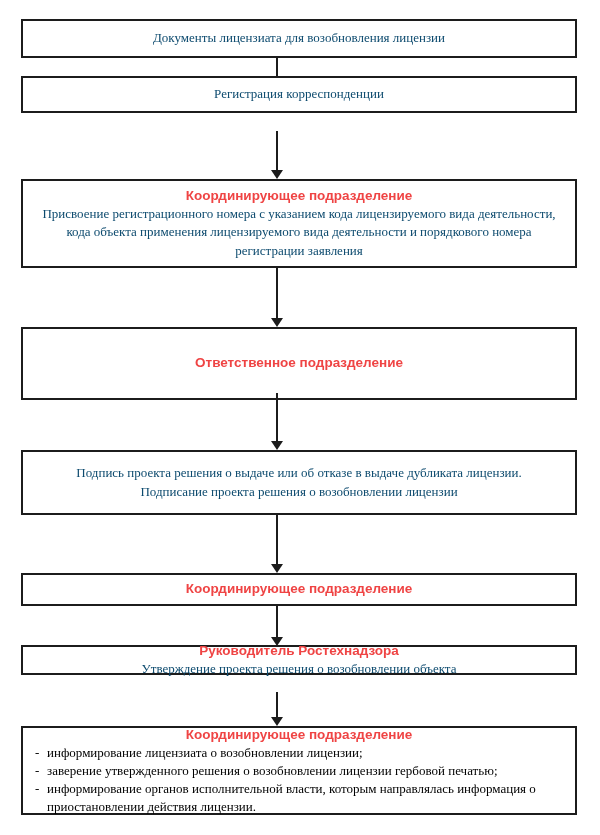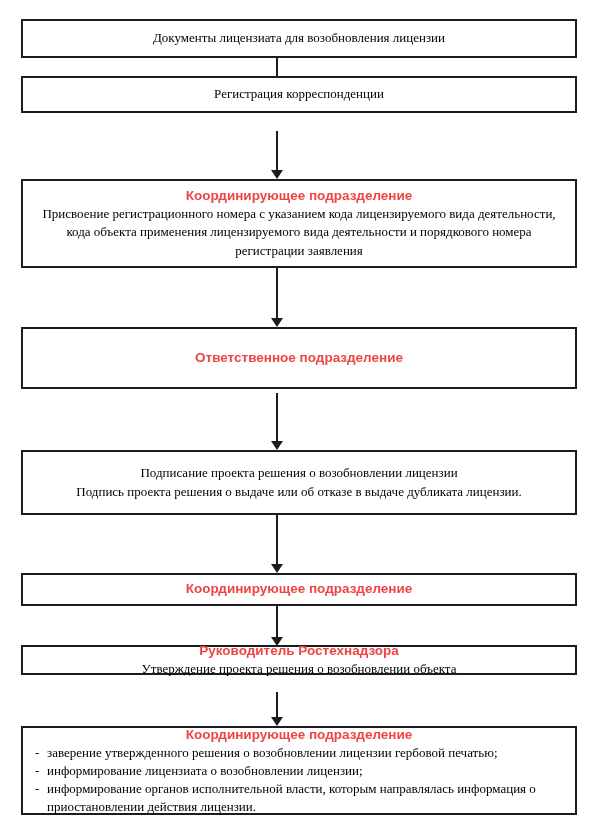--- a/index.html
+++ b/index.html
@@ -32,21 +32,21 @@
     font-family: "Liberation Sans", sans-serif;
     font-weight: bold;
     font-size: 13.5px;
     line-height: 1.35;
     color: #ef4444;
   }
   .box-body, .box-line {
     font-family: "Liberation Serif", serif;
     font-size: 13px;
     line-height: 1.42;
-    color: #000000;
+    color: #0c4a6e;
   }
   .box-list {
     list-style: none;
     margin: 0;
     padding: 0;
     text-align: left;
     font-family: "Liberation Serif", serif;
     font-size: 13px;
     line-height: 1.38;
     color: #000000;
@@ -78,21 +78,21 @@
     width: 0;
     height: 0;
     border-left: 6px solid transparent;
     border-right: 6px solid transparent;
     border-top: 9px solid #1c1c1c;
   }
   
   #box-0 { top: 19px;  height: 39px; }
   #box-1 { top: 76px;  height: 37px; }
   #box-2 { top: 179px; height: 89px; }
-  #box-3 { top: 327px; height: 62px; }
+  #box-3 { top: 327px; height: 73px; }
   #box-4 { top: 450px; height: 65px; }
   #box-5 { top: 573px; height: 33px; }
   #box-6 { top: 645px; height: 30px; }
   #box-7 { top: 726px; height: 89px; }
   
   #arrow-0 { top: 58px;  height: 36px; }
   #arrow-1 { top: 131px; height: 48px; }
   #arrow-2 { top: 268px; height: 59px; }
   #arrow-3 { top: 393px; height: 57px; }
   #arrow-4 { top: 515px; height: 58px; }
@@ -135,22 +135,22 @@
   <div class="box" id="box-3">
     <div class="box-title">Ответственное подразделение</div>
   </div>
 
   <div class="arrow" id="arrow-3">
     <div class="arrow-line"></div>
     <div class="arrow-head"></div>
   </div>
 
   <div class="box" id="box-4">
+    <div class="box-line">Подпись проекта решения о выдаче или об отказе в выдаче дубликата лицензии.</div>
     <div class="box-line">Подписание проекта решения о возобновлении лицензии</div>
-    <div class="box-line">Подпись проекта решения о выдаче или об отказе в выдаче дубликата лицензии.</div>
   </div>
 
   <div class="arrow" id="arrow-4">
     <div class="arrow-line"></div>
     <div class="arrow-head"></div>
   </div>
 
   <div class="box" id="box-5">
     <div class="box-title">Координирующее подразделение</div>
   </div>
@@ -166,19 +166,19 @@
   </div>
 
   <div class="arrow" id="arrow-6">
     <div class="arrow-line"></div>
     <div class="arrow-head"></div>
   </div>
 
   <div class="box" id="box-7">
     <div class="box-title">Координирующее подразделение</div>
     <ul class="box-list">
+      <li>информирование лицензиата о возобновлении лицензии;</li>
       <li>заверение утвержденного решения о возобновлении лицензии гербовой печатью;</li>
-      <li>информирование лицензиата о возобновлении лицензии;</li>
       <li>информирование органов исполнительной власти, которым направлялась информация о приостановлении действия лицензии.</li>
     </ul>
   </div>
 
 </div>
 
 </body></html>

